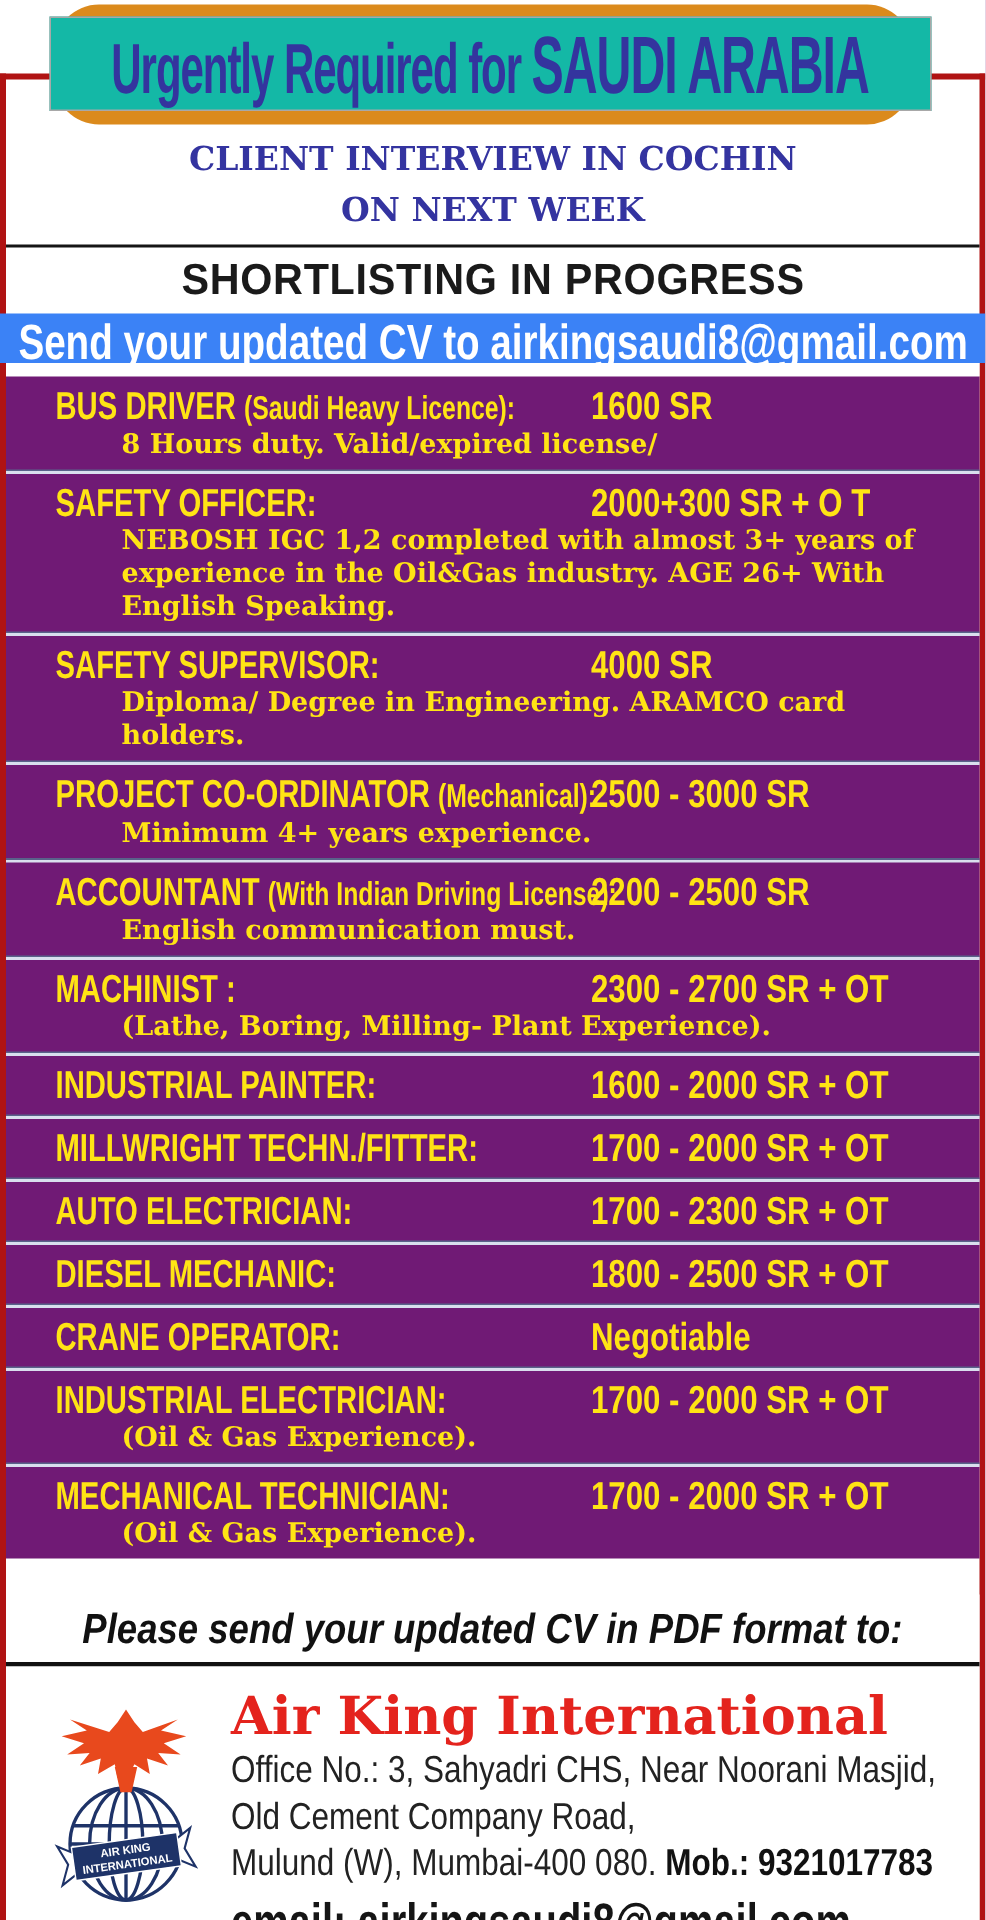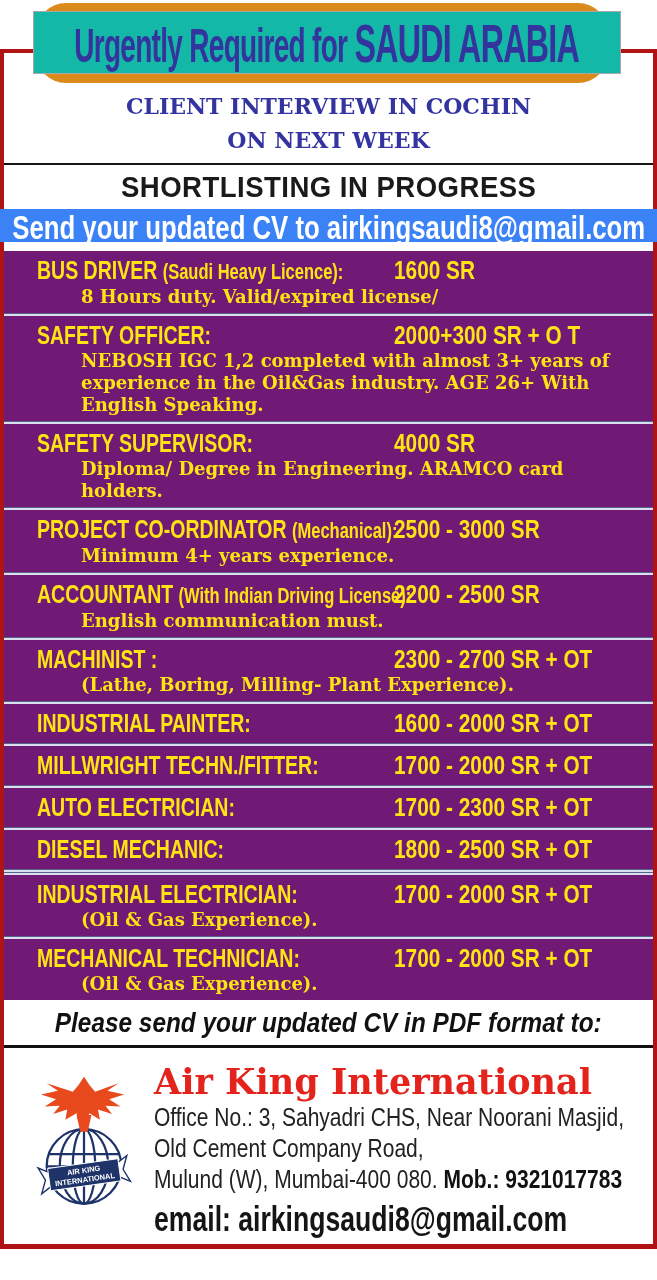--- a/index.html
+++ b/index.html
@@ -31,21 +31,21 @@
   .job-title-cell{white-space:nowrap;transform:scaleX(0.75);transform-origin:left center;
                   color:#FFE414;font-weight:bold;font-size:26px;line-height:29px;}
   .jq{font-weight:700;font-size:22px;}
   .job-salary{white-space:nowrap;transform:scaleX(0.80);transform-origin:left center;
               color:#FFE414;font-weight:bold;font-size:26px;line-height:29px;}
   .job-note{color:#FFE414;font-family:"DejaVu Serif","Liberation Serif",serif;font-weight:bold;
             font-size:18px;line-height:22px;max-width:612px;margin-left:44px;}
   .sep{height:3px;background:linear-gradient(to bottom,#59628a 0 34%,#d9deee 34% 100%);}
   
   .pdf-strip{height:45px;background:#ffffff;border-bottom:3px solid #111;
-             display:flex;align-items:center;justify-content:center;}
+             display:flex;align-items:center;justify-content:center;margin-top:24px;}
   .pdf-strip span{font-style:italic;font-weight:bold;font-size:28px;color:#111;
                   white-space:nowrap;transform:scaleX(0.87);}
   .footer-main{background:#ffffff;height:196px;display:flex;padding:12px 8px 0 24px;box-sizing:border-box;}
   .logo{width:112px;height:150px;flex:0 0 auto;margin-top:8px;}
   .footer-col{margin-left:14px;}
   .company{color:#E4231D;font-family:"DejaVu Serif","Liberation Serif",serif;font-weight:bold;
            font-size:35px;line-height:40px;margin-top:2px;}
   .addr{color:#222;font-size:25px;line-height:31px;white-space:nowrap;
         transform:scaleX(0.84);transform-origin:left center;}
   .addr b{font-weight:bold;color:#111;}
@@ -158,20 +158,27 @@
   </div>
 <div class="sep"></div>
   <div class="job-row">
     <div class="job-top">
       <div class="job-title-cell"><span class="jt">DIESEL MECHANIC:</span> </div>
       <div class="job-salary">1800 - 2500 SR + OT</div>
     </div>
 
   </div>
 <div class="sep"></div>
+  <div class="job-row">
+    <div class="job-top">
+      <div class="job-title-cell"><span class="jt">CRANE OPERATOR:</span> </div>
+      <div class="job-salary">Negotiable</div>
+    </div>
+
+  </div>
 <div class="sep"></div>
   <div class="job-row">
     <div class="job-top">
       <div class="job-title-cell"><span class="jt">INDUSTRIAL ELECTRICIAN:</span> </div>
       <div class="job-salary">1700 - 2000 SR + OT</div>
     </div>
     <div class="job-note">(Oil &amp; Gas  Experience).</div>
   </div>
 <div class="sep"></div>
   <div class="job-row">

